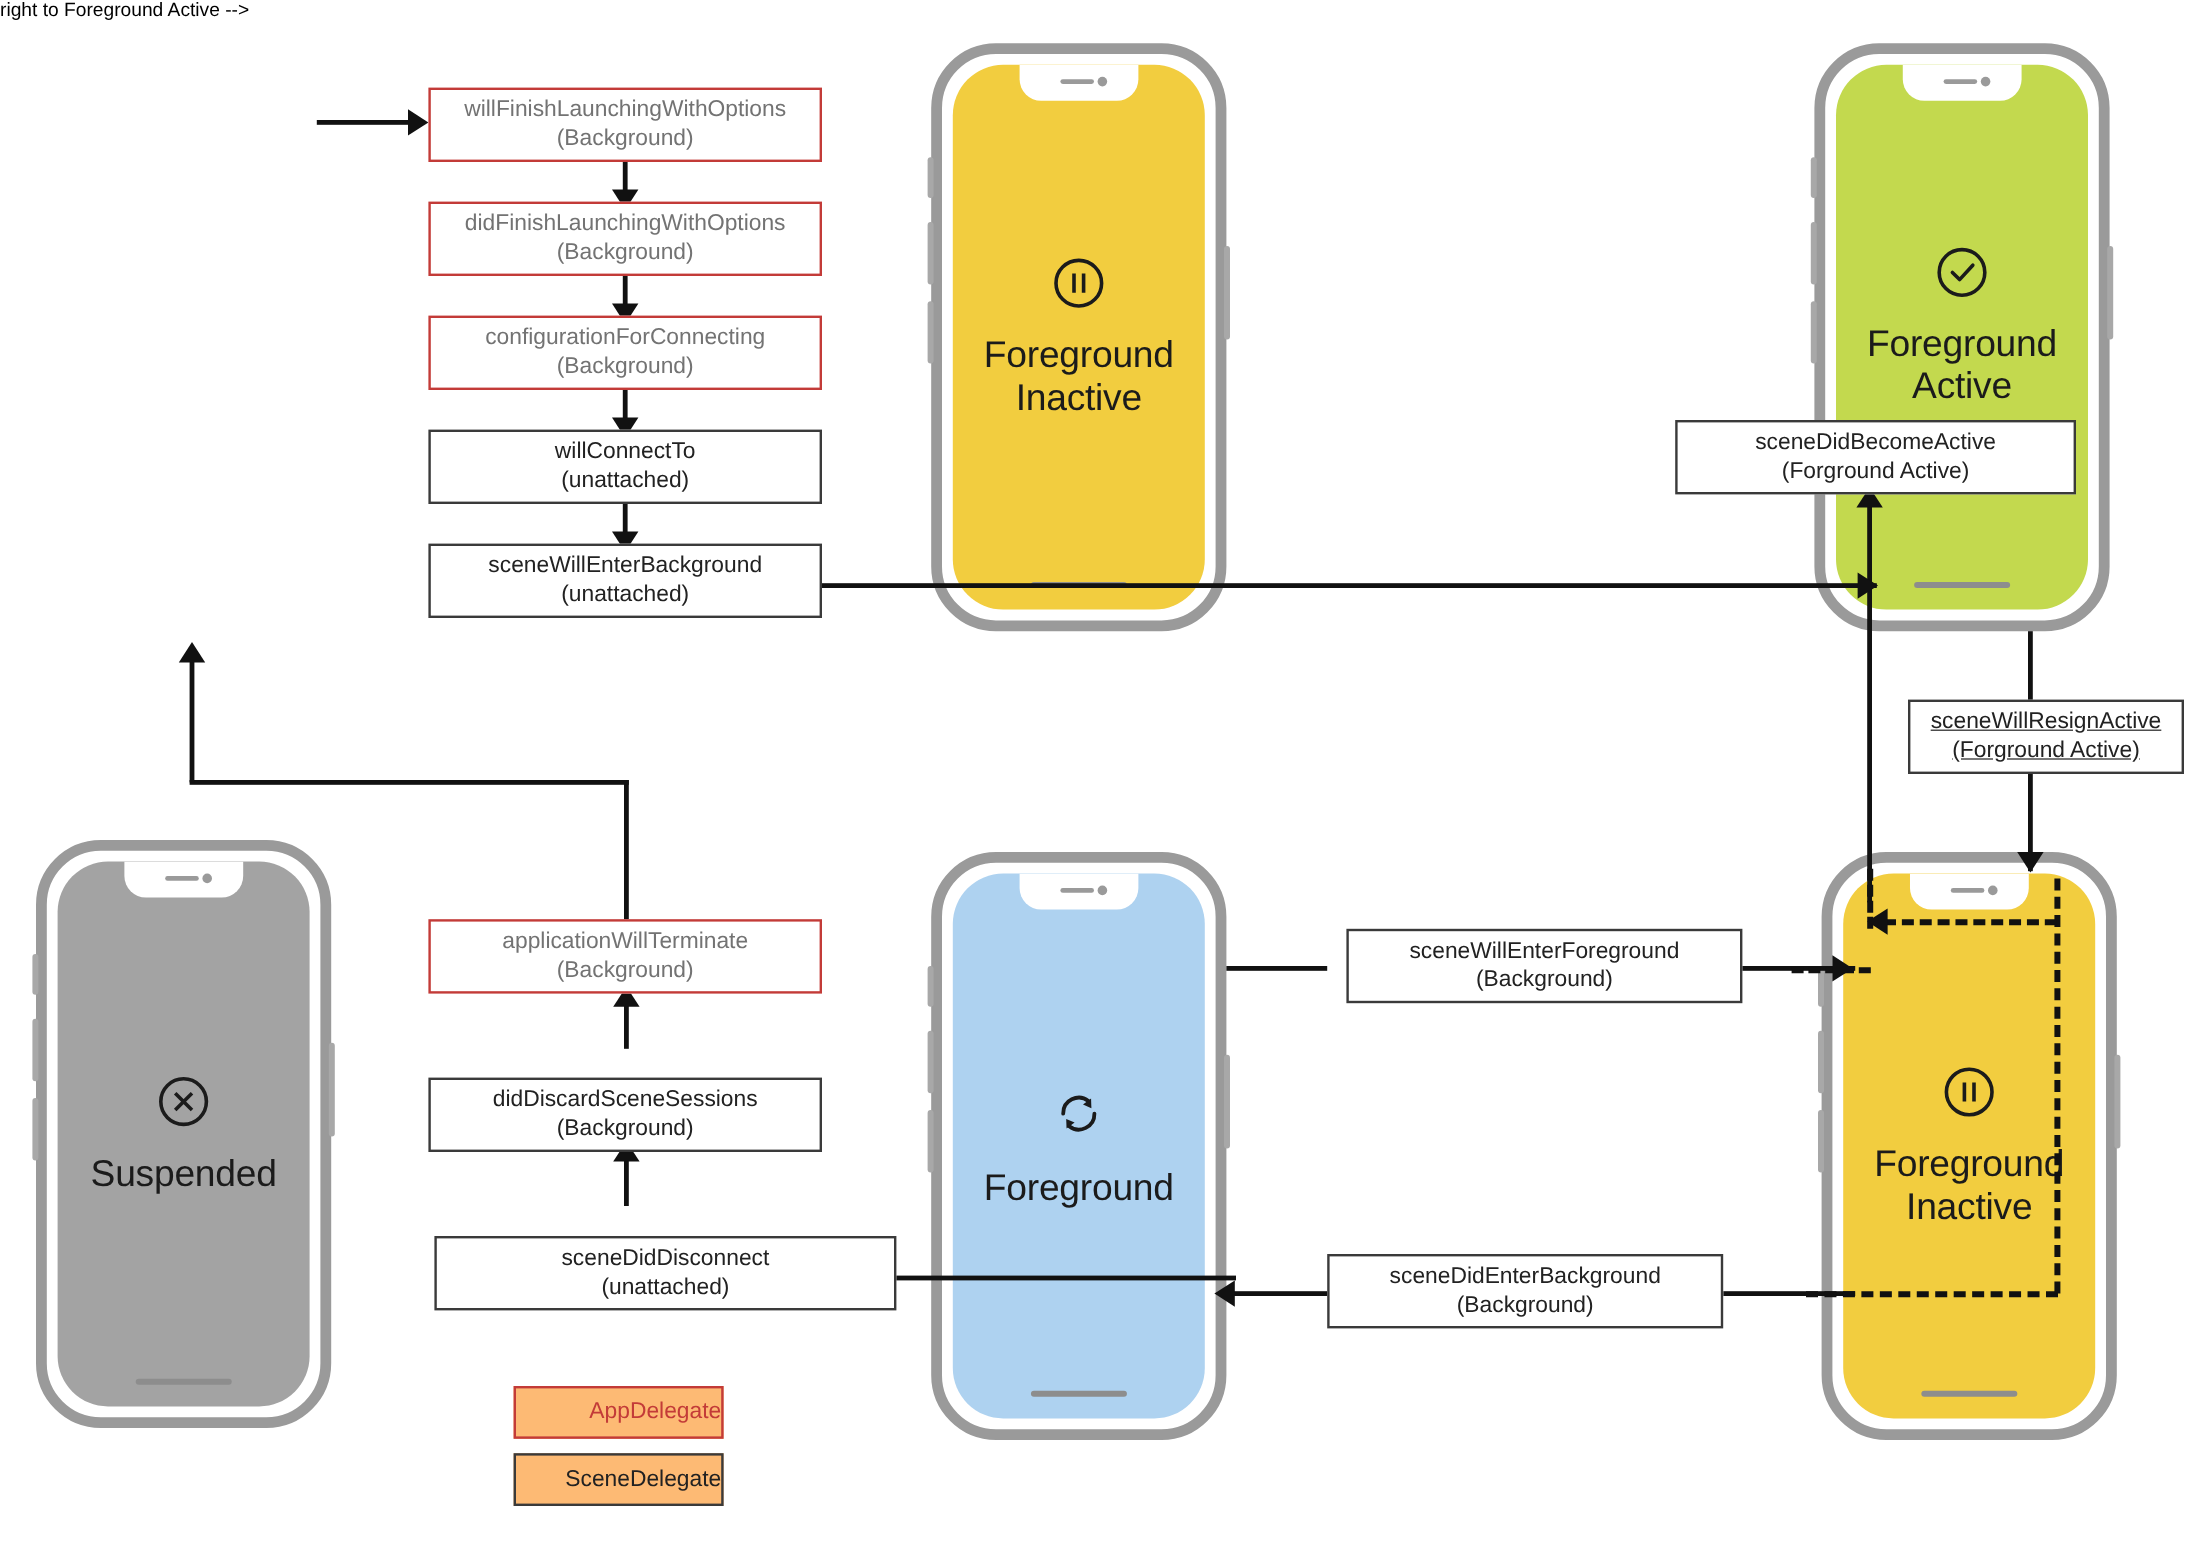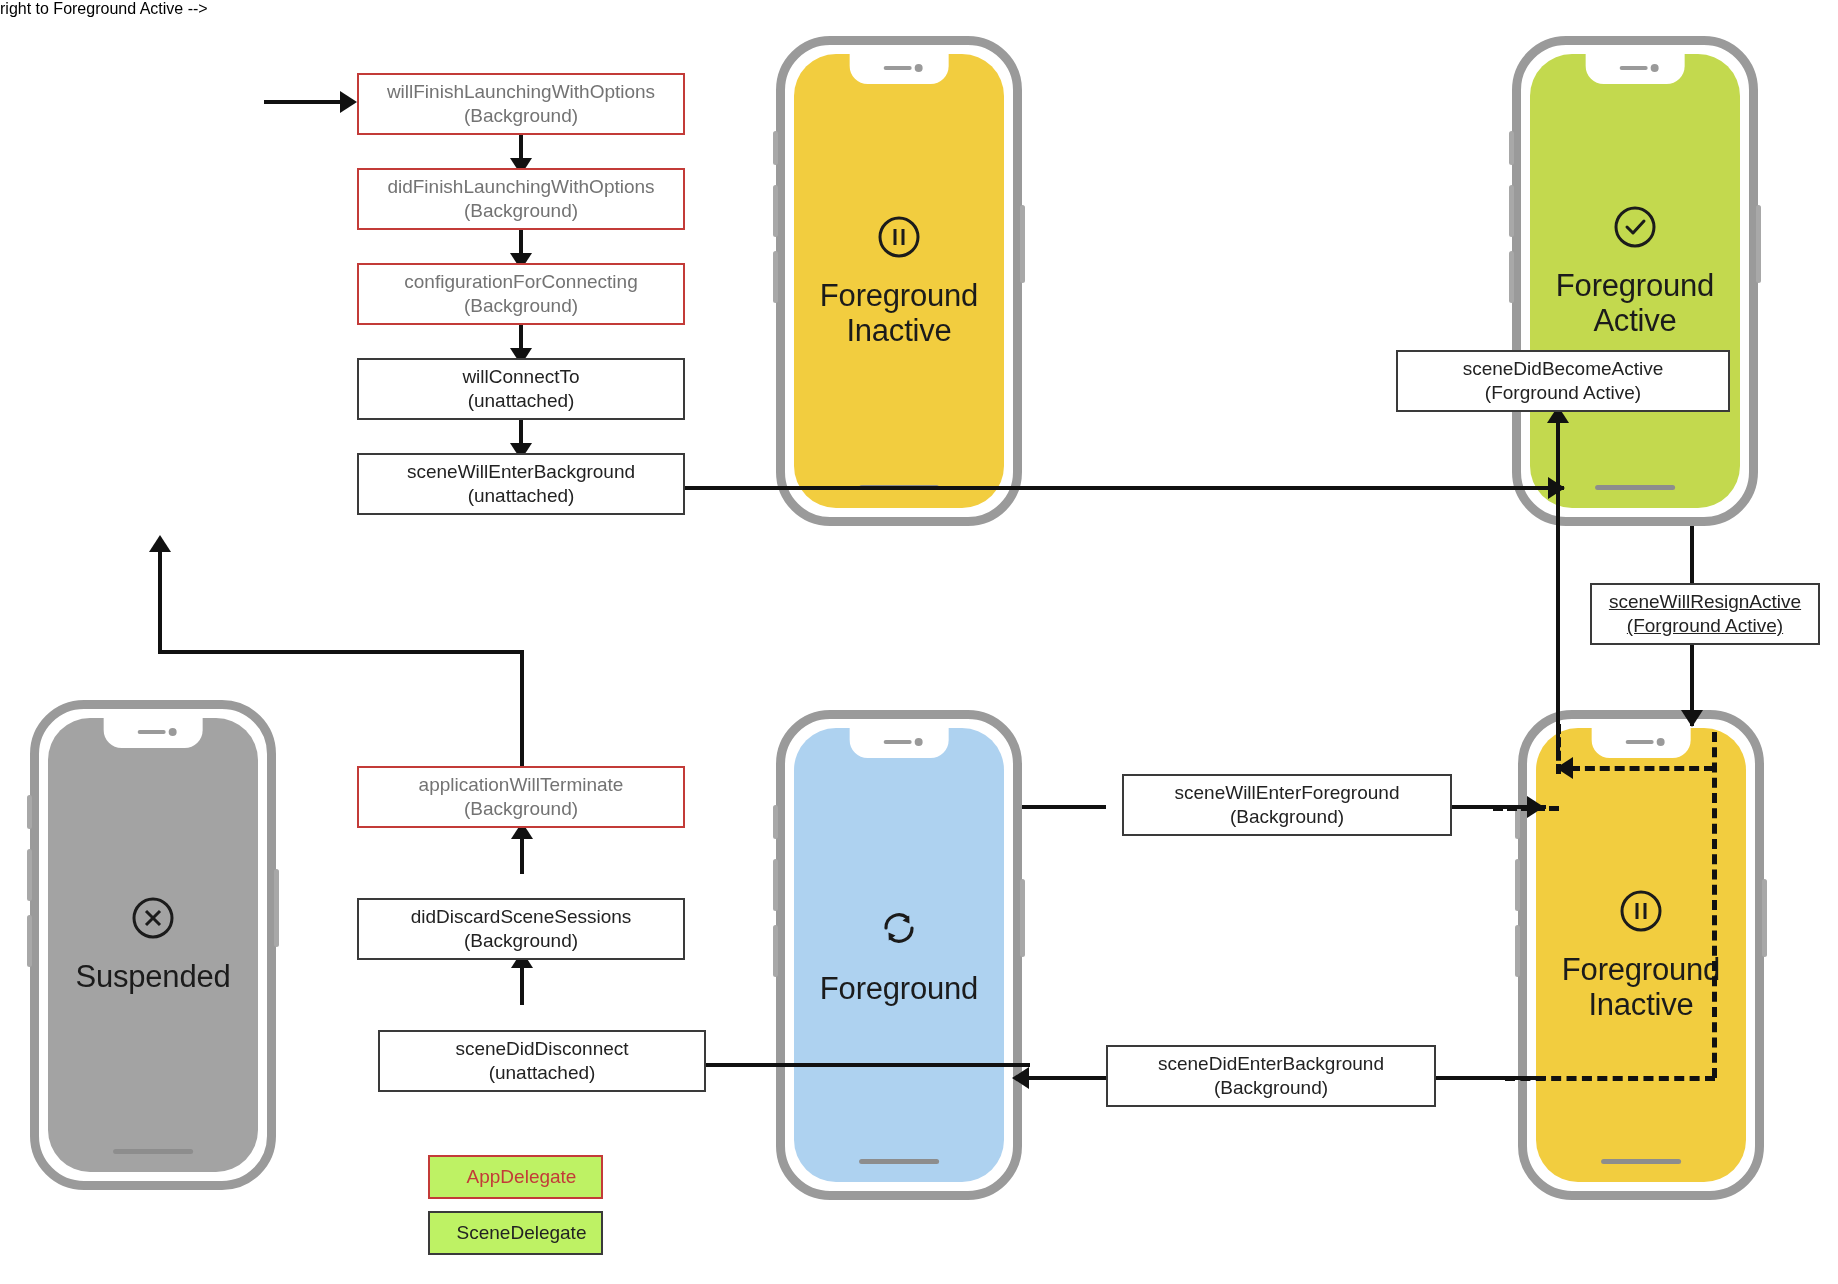--- a/index.html
+++ b/index.html
@@ -167,24 +167,24 @@
   .arrow.left {
     border-top: 11px solid transparent;
     border-bottom: 11px solid transparent;
     border-right: 17px solid #111111;
   }
 
   
   .legend-box {
     position: absolute;
     box-sizing: border-box;
-    background: #bef264;
+    background: #fdba74;
     display: flex;
     align-items: center;
-    justify-content: center;
+    justify-content: flex-end;
     font-size: 19px;
     z-index: 12;
     padding-left: 12px;
   }
 </style>
 </head>
 <body>
 
 <div id="canvas">
 
@@ -442,21 +442,21 @@
   <div class="box app" style="left:357px; top:766px; width:328px; height:62px;">
     <span class="l1">applicationWillTerminate</span>
     <span class="l2">(Background)</span>
   </div>
 
   <div class="box" style="left:357px; top:898px; width:328px; height:62px;">
     <span class="l1">didDiscardSceneSessions</span>
     <span class="l2">(Background)</span>
   </div>
 
-  <div class="box" style="left:378px; top:1030px; width:328px; height:62px;">
+  <div class="box" style="left:362px; top:1030px; width:385px; height:62px;">
     <span class="l1">sceneDidDisconnect</span>
     <span class="l2">(unattached)</span>
   </div>
 
   
   <div class="legend-box" style="left:428px; top:1155px; width:175px; height:44px; border:2px solid #c33b38; color:#c33b38;">
     <span>AppDelegate</span>
   </div>
   <div class="legend-box" style="left:428px; top:1211px; width:175px; height:44px; border:2px solid #3a3a3a; color:#222222;">
     <span>SceneDelegate</span>

